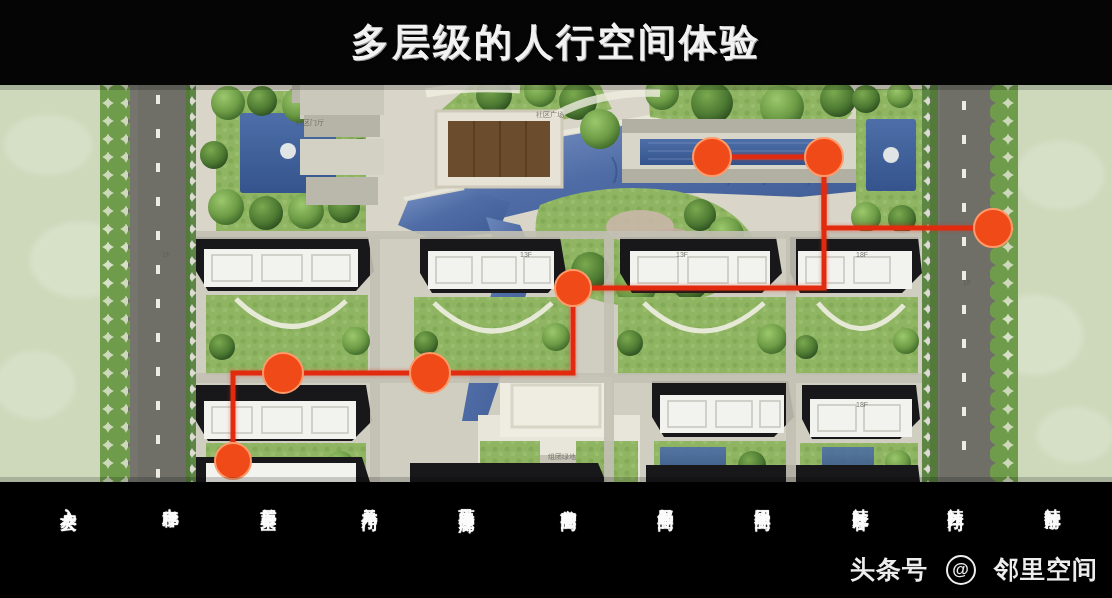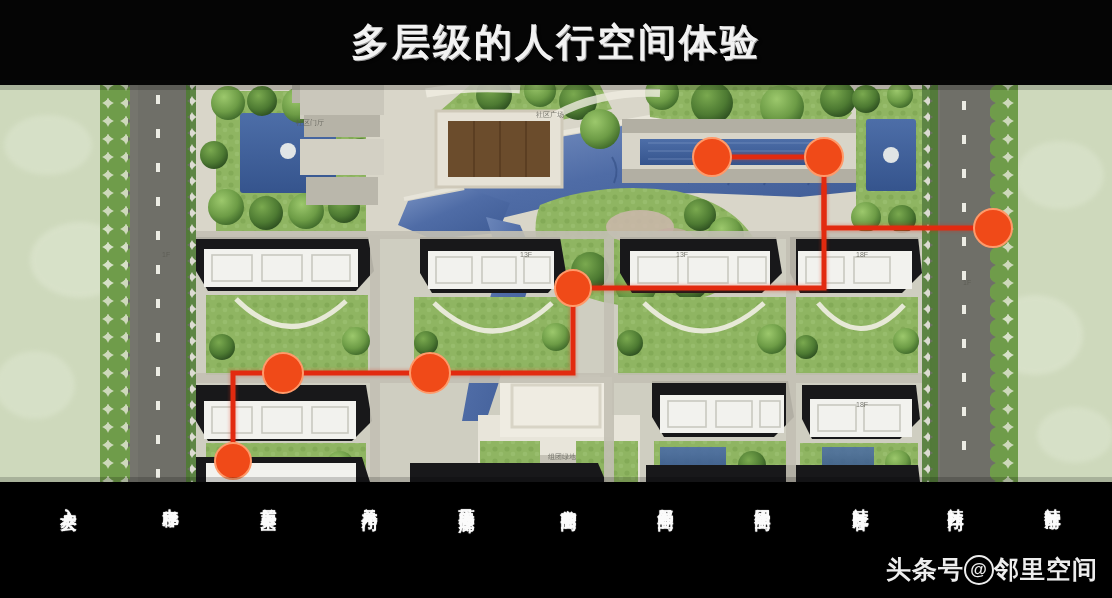--- a/index.html
+++ b/index.html
@@ -72,21 +72,21 @@
     white-space: nowrap;
   }
 
   
   #watermark {
     position: absolute;
     right: 14px;
     bottom: 12px;
     display: flex;
     align-items: center;
-    gap: 0;
+    gap: 18px;
     color: #ffffff;
     font-size: 25px;
     font-weight: bold;
     letter-spacing: 1px;
     opacity: .93;
     pointer-events: none;
   }
   #wm-at {
     display: inline-flex;
     align-items: center;

